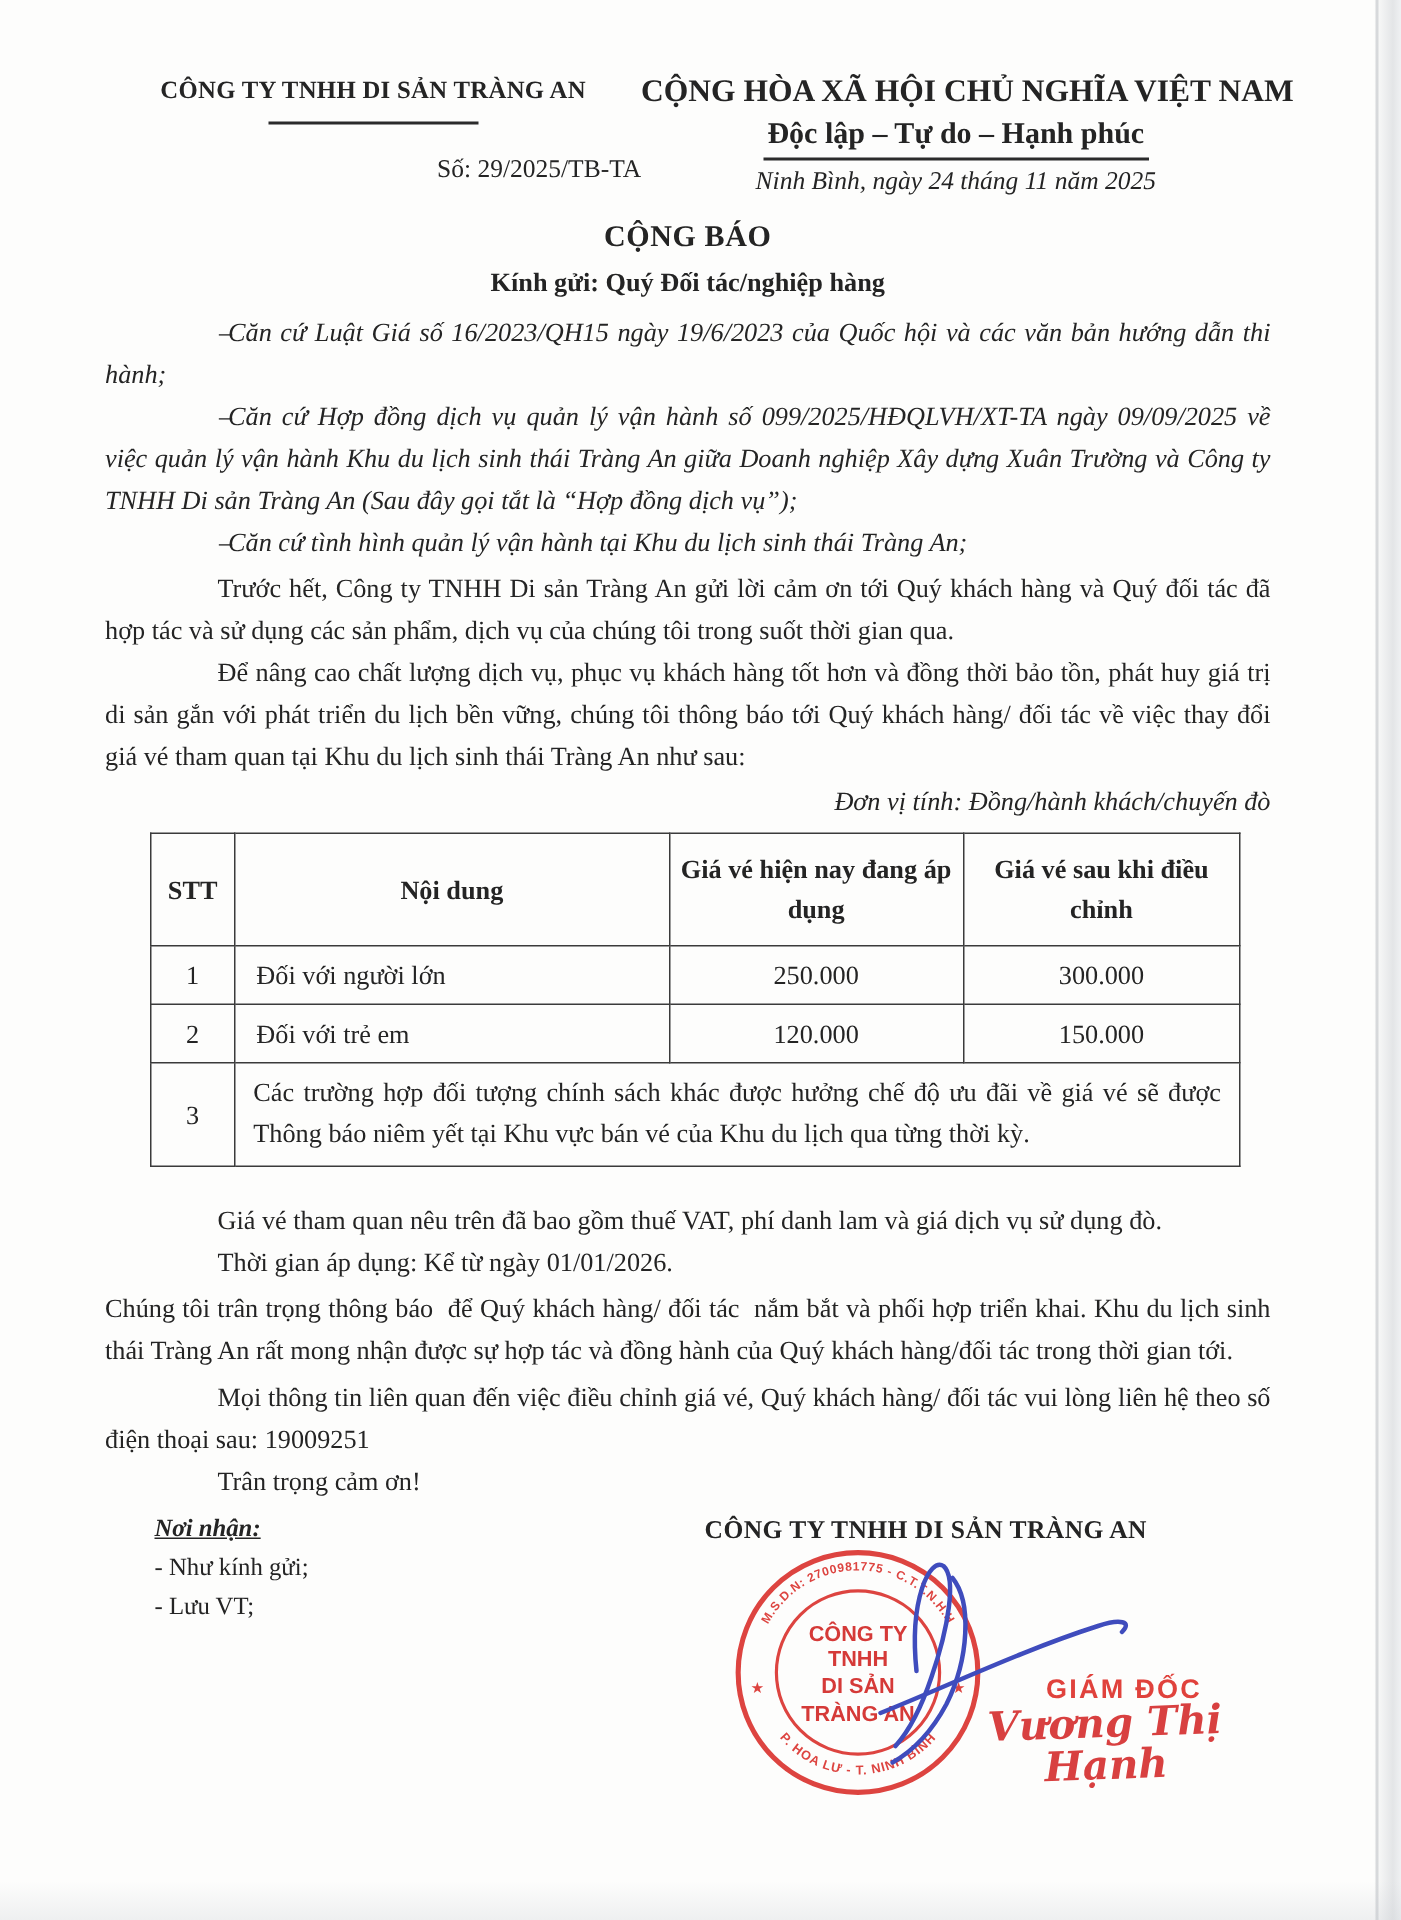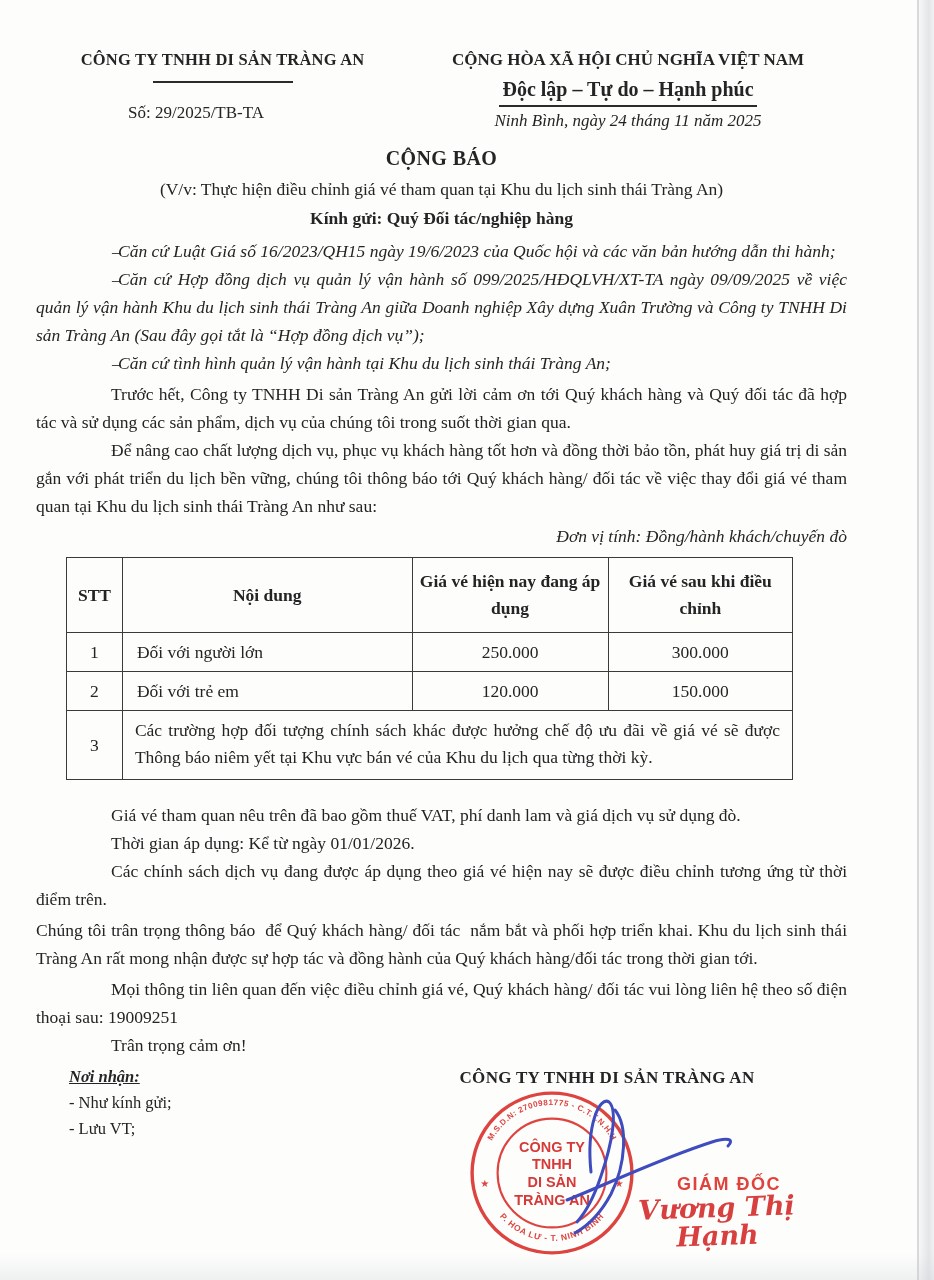--- a/index.html
+++ b/index.html
@@ -2,42 +2,42 @@
 <html lang="vi"><head>
 <meta charset="utf-8">
 <style>
   html,body{margin:0;padding:0;background:#e9e9e9;}
   .page{
     position:relative;
     width:934px;height:1280px;
     margin:0 auto;
     background:#fdfdfc;
     box-sizing:border-box;
-    padding:46px 87px 0 36px;
+    padding:46px 87px 0 70px;
     font-family:"Liberation Serif", serif;
     font-size:17.5px;
     line-height:28px;
     color:#242424;
     overflow:hidden;
   }
   
   .scan-edge{position:absolute;top:0;right:0;width:18px;height:100%;
     background:linear-gradient(to right, rgba(255,255,255,0), rgba(168,174,182,.30) 70%, rgba(228,231,235,.55));}
   .scan-line{position:absolute;top:0;right:15px;width:2px;height:100%;background:rgba(150,156,164,.35);}
   .scan-bottom{position:absolute;bottom:0;left:0;width:100%;height:26px;
     background:linear-gradient(to bottom, rgba(255,255,255,0), rgba(200,204,210,.28));}
 
   
   .doc-header{display:flex;margin-bottom:2px;}
   .h-left{width:46%;text-align:center;}
   .company{font-weight:bold;font-size:16.5px;letter-spacing:.2px;white-space:nowrap;}
   .rule{width:140px;height:2px;background:#2b2b2b;margin:7px auto 16px;}
-  .doc-number{text-align:left;margin-left:92px;font-size:17px;}
+  .doc-number{text-align:right;margin-left:92px;font-size:17px;}
   .h-right{width:54%;text-align:center;}
-  .national{font-weight:bold;font-size:17px;white-space:nowrap;}
+  .national{font-weight:bold;font-size:21px;white-space:nowrap;}
   .motto{display:inline-block;font-weight:bold;font-size:20px;
     border-bottom:2px solid #2b2b2b;padding:0 3px 2px;margin-top:1px;}
   .place-date{font-style:italic;font-size:17px;}
 
   
   .title{text-align:center;font-weight:bold;font-size:20px;letter-spacing:.4px;margin-top:8px;line-height:30px;}
   .subject{text-align:center;margin-top:2px;}
   .salutation{text-align:center;font-weight:bold;margin-top:1px;}
 
   
@@ -91,21 +91,20 @@
       <div class="doc-number">Số: 29/2025/TB-TA</div>
     </div>
     <div class="h-right">
       <div class="national">CỘNG HÒA XÃ HỘI CHỦ NGHĨA VIỆT NAM</div>
       <div><span class="motto">Độc lập – Tự do – Hạnh phúc</span></div>
       <div class="place-date">Ninh Bình, ngày 24 tháng 11 năm 2025</div>
     </div>
   </div>
 
   <div class="title">CỘNG BÁO</div>
-  <div class="subject">(V/v: Thực hiện điều chỉnh giá vé tham quan tại Khu du lịch sinh thái Tràng An)</div>
   <div class="salutation">Kính gửi: Quý Đối tác/nghiệp hàng</div>
 
   <div class="bases">
     <p class="base"><span class="dash">–</span><span>Căn cứ Luật Giá số 16/2023/QH15 ngày 19/6/2023 của Quốc hội và các văn bản hướng dẫn thi hành;</span></p>
     <p class="base"><span class="dash">–</span><span>Căn cứ Hợp đồng dịch vụ quản lý vận hành số 099/2025/HĐQLVH/XT-TA ngày 09/09/2025 về việc quản lý vận hành Khu du lịch sinh thái Tràng An giữa Doanh nghiệp Xây dựng Xuân Trường và Công ty TNHH Di sản Tràng An (Sau đây gọi tắt là “Hợp đồng dịch vụ”);</span></p>
     <p class="base"><span class="dash">–</span><span>Căn cứ tình hình quản lý vận hành tại Khu du lịch sinh thái Tràng An;</span></p>
   </div>
 
   <p class="para ind mt">Trước hết, Công ty TNHH Di sản Tràng An gửi lời cảm ơn tới Quý khách hàng và Quý đối tác đã hợp tác và sử dụng các sản phẩm, dịch vụ của chúng tôi trong suốt thời gian qua.</p>
   <p class="para ind">Để nâng cao chất lượng dịch vụ, phục vụ khách hàng tốt hơn và đồng thời bảo tồn, phát huy giá trị di sản gắn với phát triển du lịch bền vững, chúng tôi thông báo tới Quý khách hàng/ đối tác về việc thay đổi giá vé tham quan tại Khu du lịch sinh thái Tràng An như sau:</p>
@@ -143,21 +142,20 @@
       <tr class="row3">
         <td class="c">3</td>
         <td class="note-cell" colspan="3">Các trường hợp đối tượng chính sách khác được hưởng chế độ ưu đãi về giá vé sẽ được Thông báo niêm yết tại Khu vực bán vé của Khu du lịch qua từng thời kỳ.</td>
       </tr>
     </tbody>
   </table>
 
   <div class="after">
     <p class="para ind">Giá vé tham quan nêu trên đã bao gồm thuế VAT, phí danh lam và giá dịch vụ sử dụng đò.</p>
     <p class="para ind">Thời gian áp dụng: Kể từ ngày 01/01/2026.</p>
-    <p class="para ind">Các chính sách dịch vụ đang được áp dụng theo giá vé hiện nay sẽ được điều chỉnh tương ứng từ thời điểm trên.</p>
     <p class="para mt">Chúng tôi trân trọng thông báo  để Quý khách hàng/ đối tác  nắm bắt và phối hợp triển khai. Khu du lịch sinh thái Tràng An rất mong nhận được sự hợp tác và đồng hành của Quý khách hàng/đối tác trong thời gian tới.</p>
     <p class="para ind mt">Mọi thông tin liên quan đến việc điều chỉnh giá vé, Quý khách hàng/ đối tác vui lòng liên hệ theo số điện thoại sau: 19009251</p>
     <p class="para ind">Trân trọng cảm ơn!</p>
   </div>
 
   <div class="doc-footer">
     <div class="f-left">
       <div class="recipients-label">Nơi nhận:</div>
       <div>- Như kính gửi;</div>
       <div>- Lưu VT;</div>

